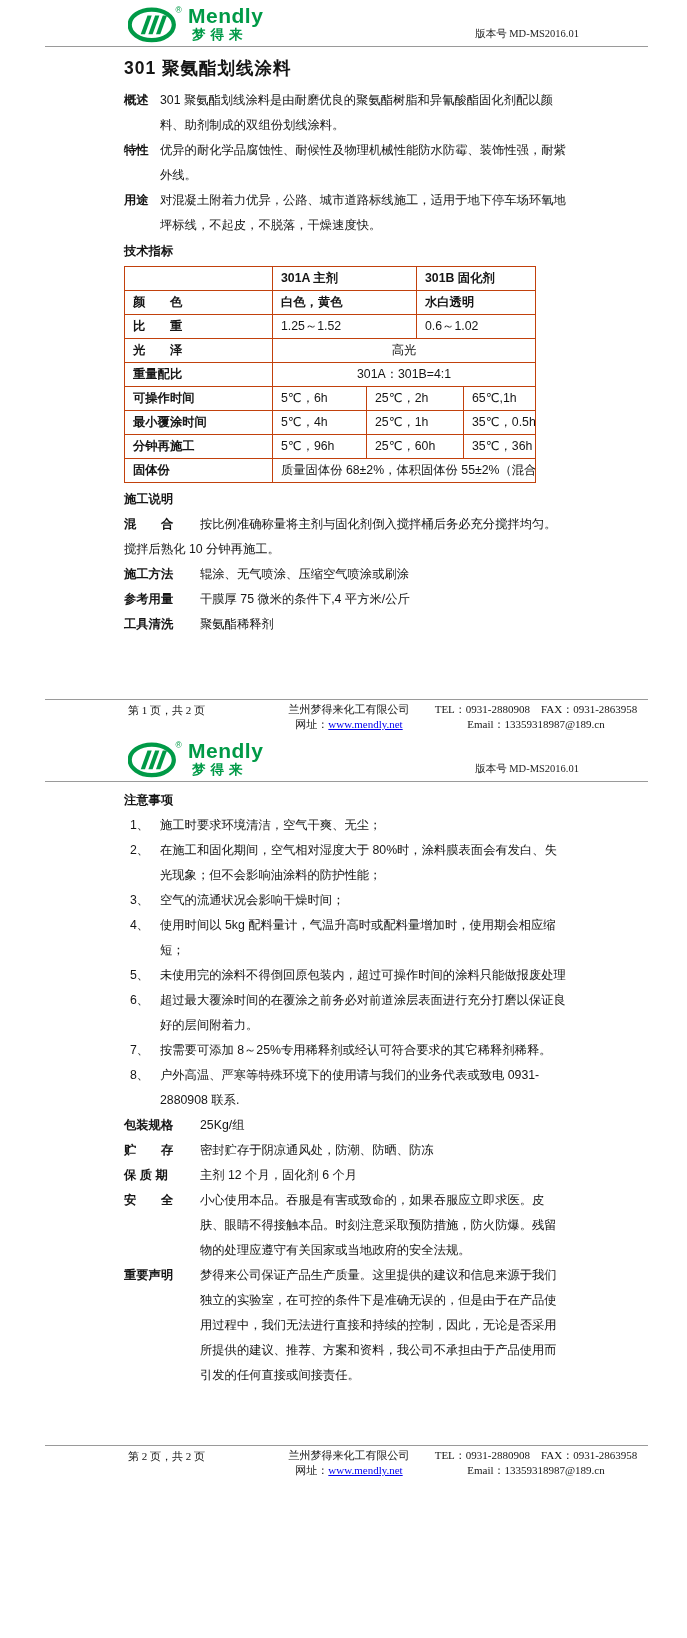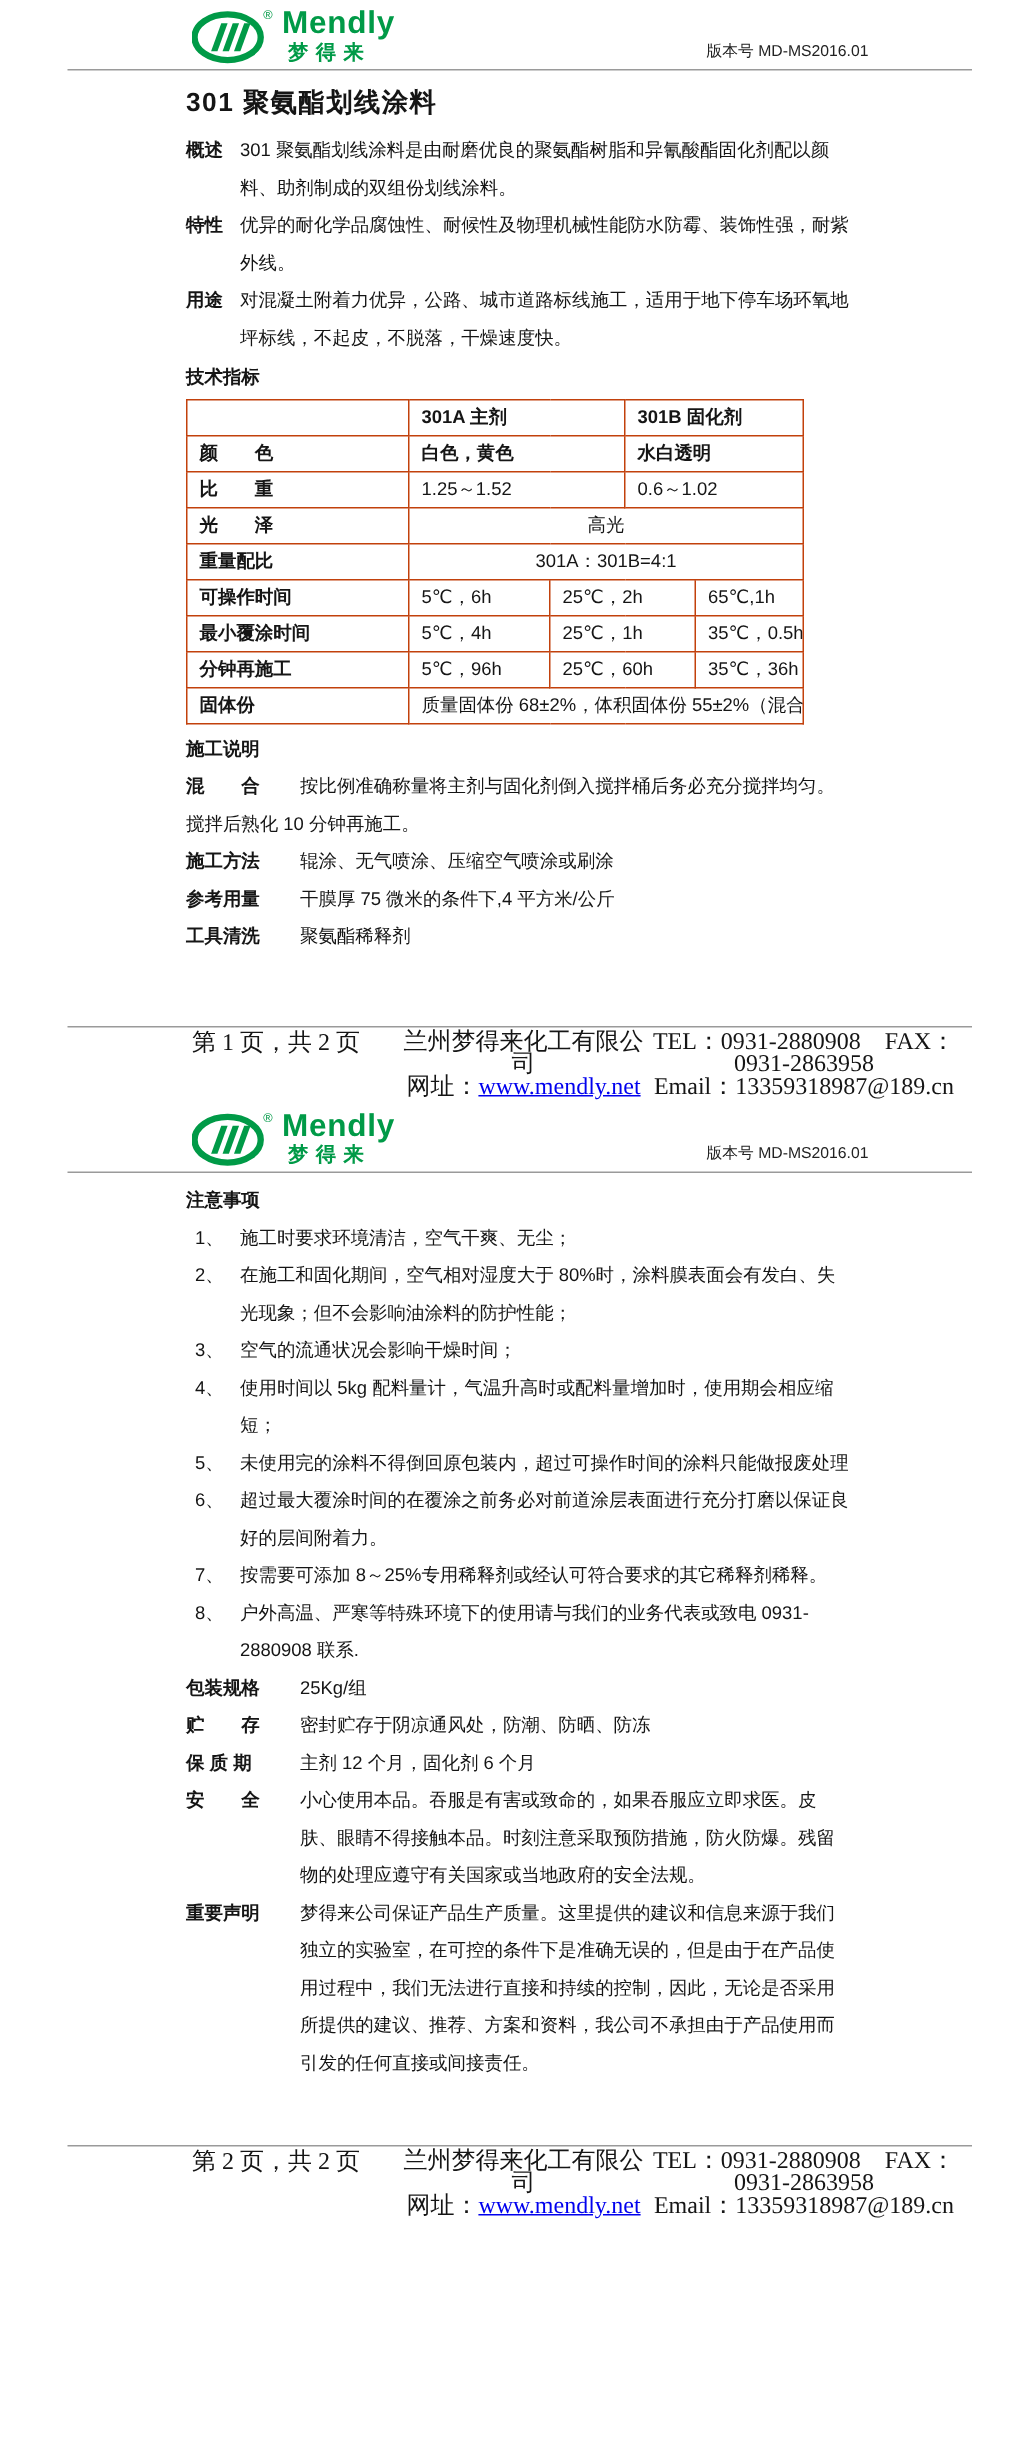--- a/index.html
+++ b/index.html
@@ -9,21 +9,21 @@
 
   
   .page-head { display:flex; justify-content:space-between; align-items:flex-end;
                padding:4px 108px 2px 128px; }
   .logo { display:flex; align-items:flex-start; gap:4px; }
   .logo-mark { flex:0 0 auto; }
   .logo-text { display:flex; flex-direction:column; line-height:1; margin-top:1px; }
   .logo-en { font-size:21px; font-weight:bold; color:var(--green); letter-spacing:0.5px; }
   .logo-cn { font-size:13.5px; font-weight:bold; color:var(--green); letter-spacing:5px; margin:2px 0 0 4px; }
   .version { font-size:10.5px; color:#222; white-space:nowrap; margin-bottom:3px;
-             font-family:Liberation Sans, sans-serif; }
+             font-family:Liberation Serif, serif; }
   .rule { border:0; border-top:1px solid #9a9a9a; margin:0 39px 0 45px; }
 
   
   .content { margin:0 120px 0 124px; font-size:12.3px; line-height:25px; }
   .title { font-size:17.5px; font-weight:bold; letter-spacing:1px; margin:9px 0 7px; }
   .sec { display:flex; }
   .sec-label { flex:0 0 36px; font-weight:bold; }
   .sec-text { flex:1; }
   .sec-head { font-weight:bold; margin-top:1px; }
 
@@ -44,21 +44,21 @@
 
   
   .note { display:flex; }
   .note-num { flex:0 0 36px; padding-left:6px; }
   .note-text { flex:1; }
 
   
   .page-foot { position:absolute; left:45px; right:39px; bottom:0;
                border-top:1px solid #9a9a9a; padding:2px 10px 3px 83px;
                display:flex; align-items:flex-start;
-               font-size:16px; line-height:15px; font-family:"Liberation Serif",serif; }
+               font-size:11px; line-height:15px; font-family:"Liberation Serif",serif; }
   .f-page { flex:0 0 128px; padding-top:1px; }
   .f-mid { flex:0 0 170px; text-align:center; margin-left:8px; }
   .f-right { flex:1; text-align:center; }
   .f-link { color:#0000ee; text-decoration:underline; cursor:pointer; }
 
   .pageblock { position:relative; }
   #pageblock1 { height:735px; }
   #pageblock2 { height:746px; }
 
   :root { --green:#009a47; }

